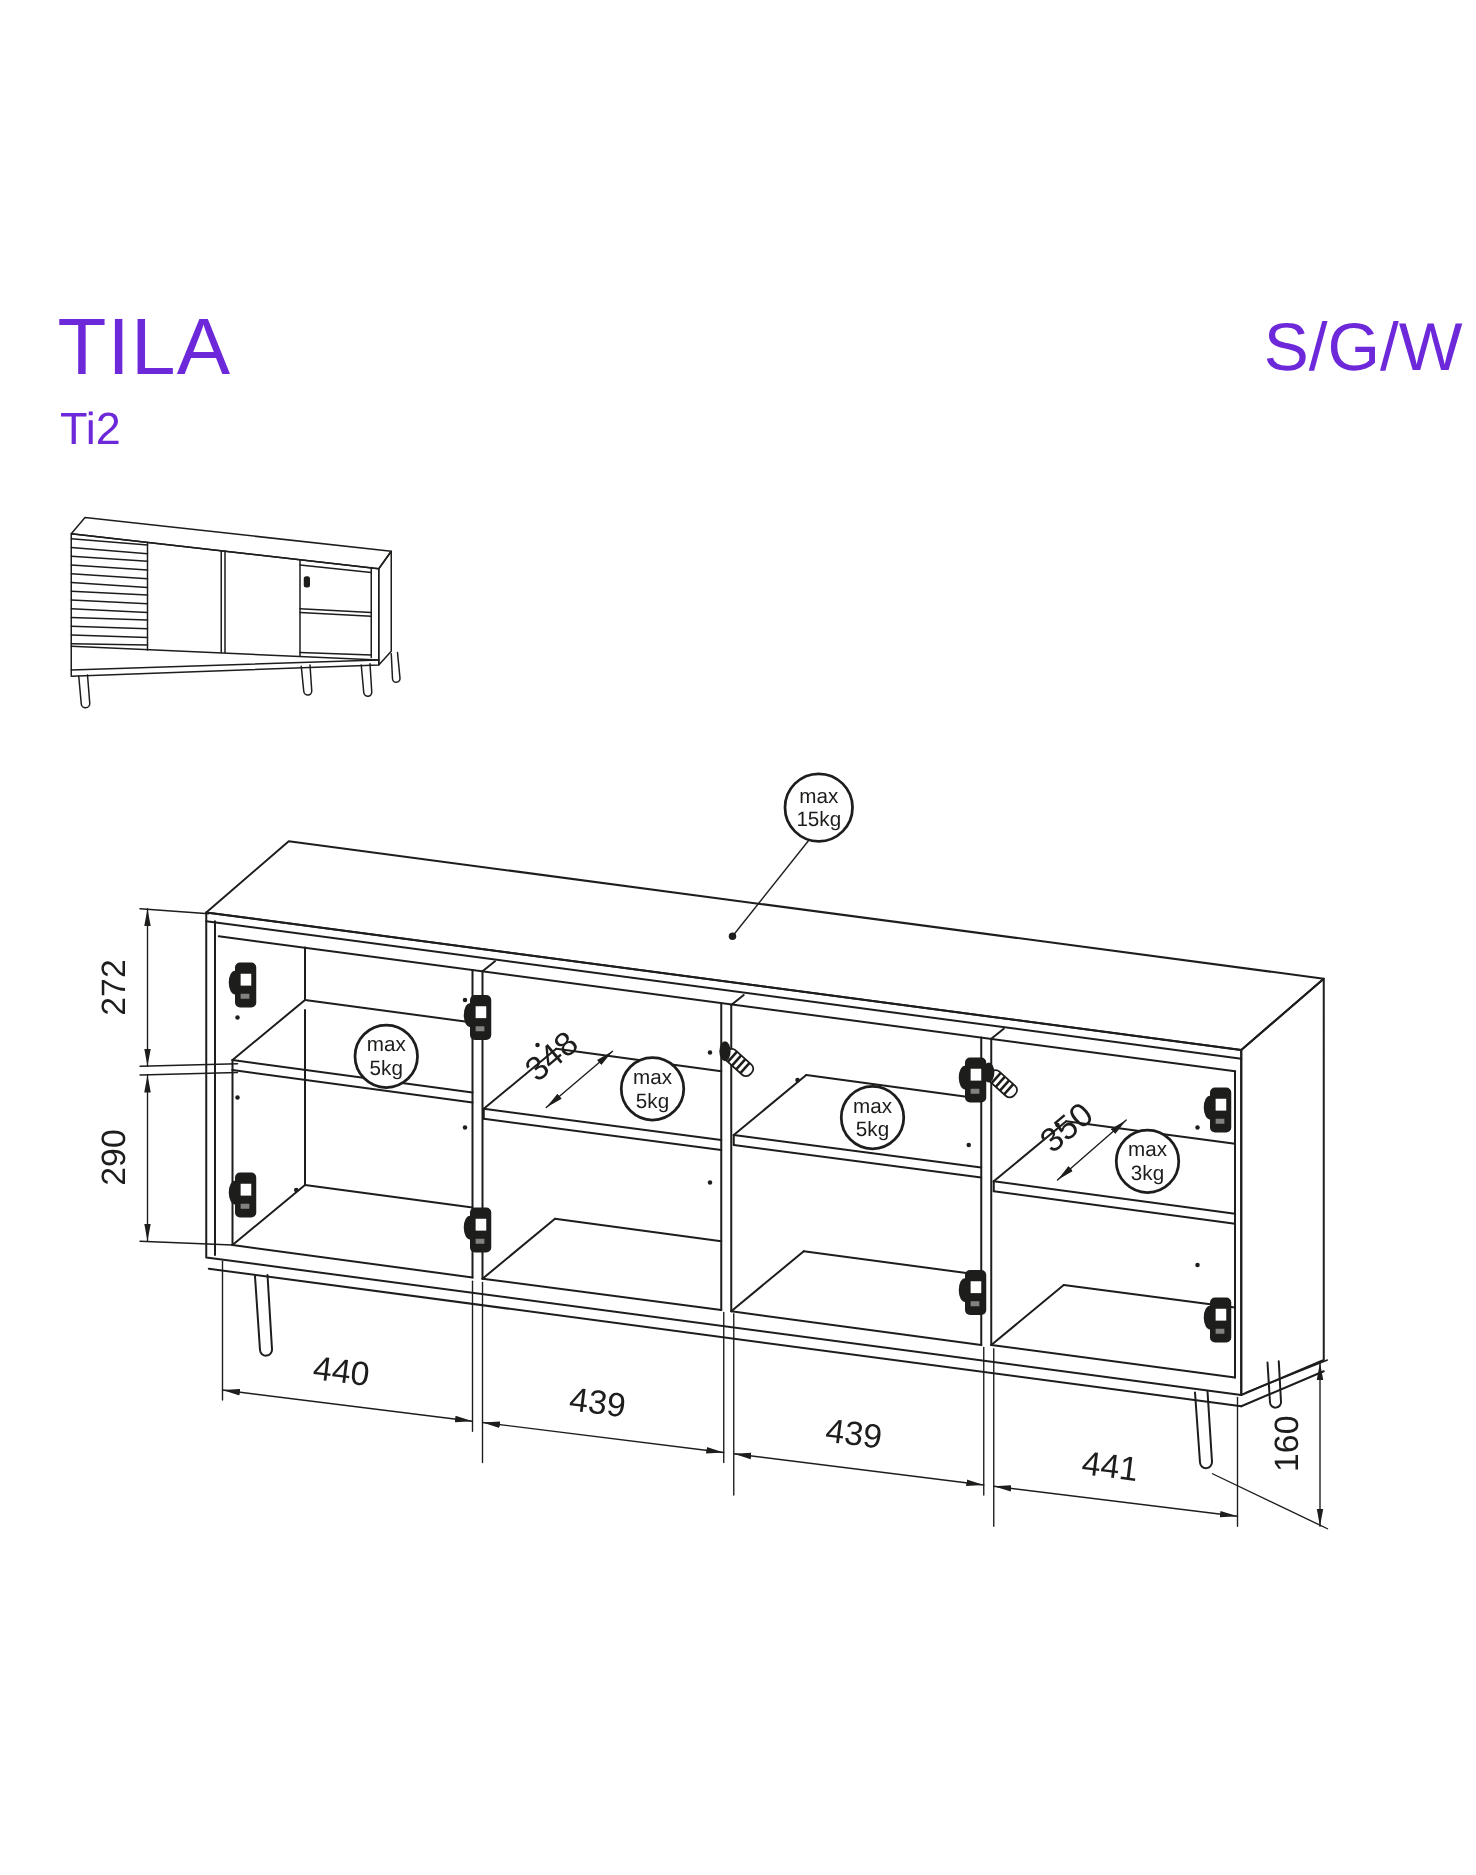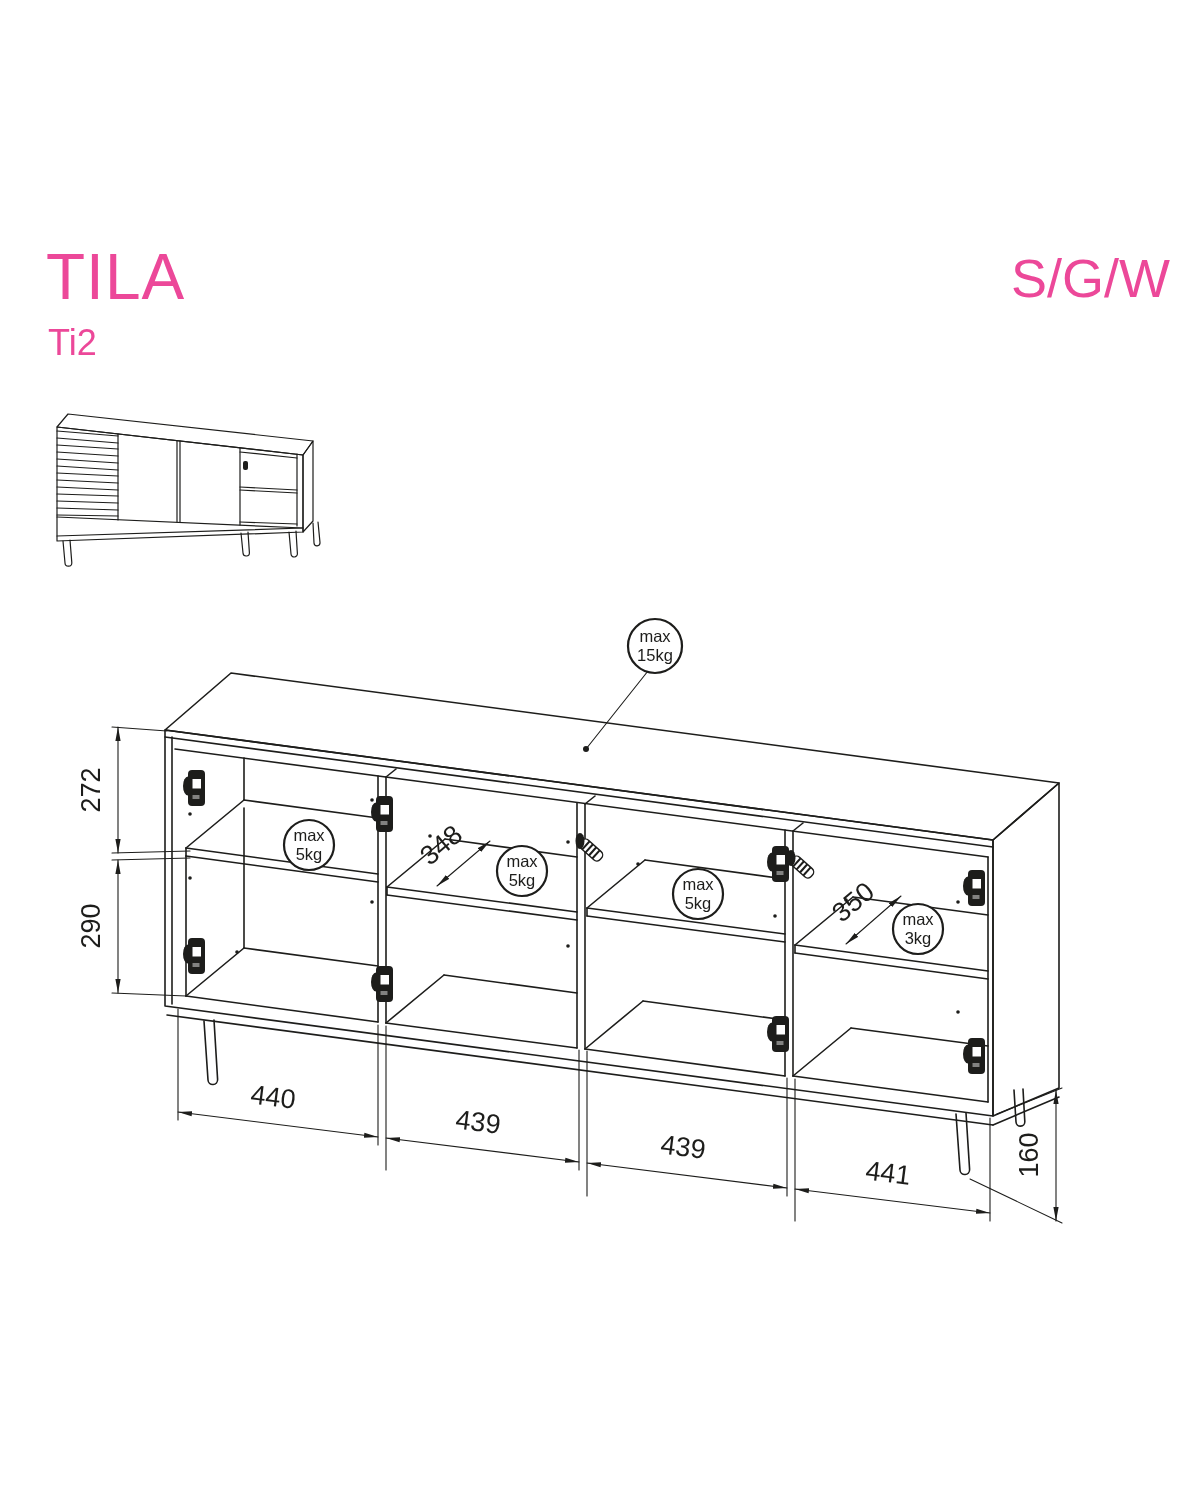--- a/index.html
+++ b/index.html
@@ -1,17 +1,17 @@
 <!DOCTYPE html>
 <html><head>
 <meta charset="utf-8">
 <style>
   html,body{margin:0;padding:0;background:#ffffff;}
   body{width:1181px;height:1500px;position:relative;font-family:"Liberation Sans",sans-serif;overflow:hidden;}
-  .hdr{position:absolute;color:#ec4899;white-space:nowrap;}
+  .hdr{position:absolute;color:#6d28d9;white-space:nowrap;}
   #title{left:46px;top:240px;font-size:64px;letter-spacing:1px;}
   #model{left:48px;top:322px;font-size:36px;}
   #sizes{left:788px;top:247px;width:382px;font-size:54px;display:flex;justify-content:flex-end;}
   svg{position:absolute;left:0;top:0;}
   .ln{fill:none;stroke:#1d1d1b;stroke-width:1.6;stroke-linejoin:round;stroke-linecap:round;}
   .tn{fill:none;stroke:#1d1d1b;stroke-width:1.1;stroke-linejoin:round;stroke-linecap:round;}
   .th{fill:none;stroke:#1d1d1b;stroke-width:1.2;stroke-linejoin:round;stroke-linecap:round;}
   .blk{fill:#1d1d1b;stroke:none;}
   .dimtxt{font:27px "Liberation Sans",sans-serif;fill:#1d1d1b;}
   .cirtxt{font:16.5px "Liberation Sans",sans-serif;fill:#1d1d1b;}

